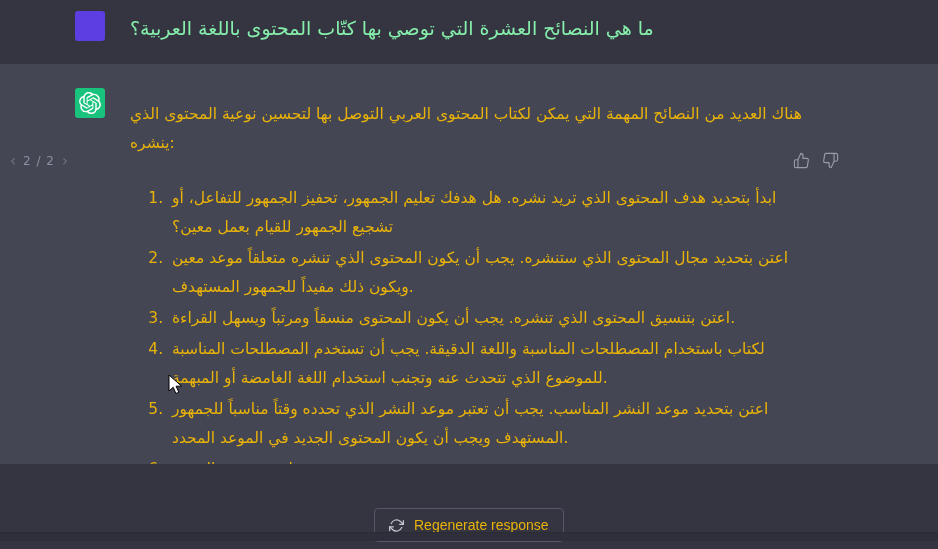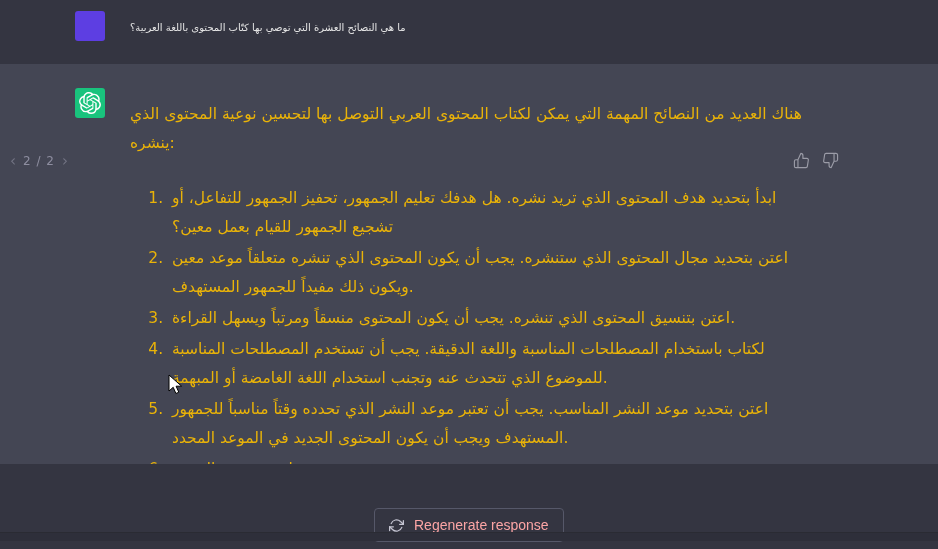--- a/index.html
+++ b/index.html
@@ -15,21 +15,21 @@
   .bottom-strip{height:8px;background:#2e2f3a;border-top:1px solid #2a2b33;}
 
   .avatar{position:absolute;width:30px;height:30px;border-radius:3px;}
   .avatar.user-avatar{left:75px;top:11px;background:#5d3ee2;}
   .avatar.bot-avatar{left:75px;top:24px;background:#19c37d;display:flex;align-items:center;justify-content:center;}
   .avatar.bot-avatar svg{width:22px;height:22px;fill:#ffffff;}
 
   .msg{
     position:absolute;left:130px;top:0;width:690px;
     direction:ltr;text-align:left;
-    color:#e5e5e5;font-size:10px;line-height:26px;
+    color:#86efac;font-size:19px;line-height:26px;
   }
   .user-row .msg{top:15px;}
   .assistant-row .msg{top:36px;color:#eab308;font-size:15.5px;line-height:29px;}
   .assistant-row .msg p{margin:0 0 26px 0;}
   .assistant-row .msg ol{margin:0;padding-left:30px;}
   .assistant-row .msg li{margin:2px 8px;padding-left:4px;}
 
   .pager{
     position:absolute;left:8px;top:90px;display:flex;align-items:center;gap:5px;
     color:#8e8ea0;font-size:12px;user-select:none;
@@ -46,21 +46,21 @@
   .msg-actions button{
     background:none;border:none;padding:0;margin:0;color:#9b9ca7;cursor:pointer;
   }
   .msg-actions svg{width:17px;height:17px;stroke:currentColor;fill:none;
     stroke-width:1.6;stroke-linecap:round;stroke-linejoin:round;}
 
   .regen-btn{
     position:absolute;left:374px;top:44px;
     display:flex;align-items:center;gap:10px;
     background:#343541;border:1px solid #565869;border-radius:4px;
-    color:#fca5a5;font-size:14px;font-family:"Liberation Sans","DejaVu Sans",sans-serif;
+    color:#eab308;font-size:14px;font-family:"Liberation Sans","DejaVu Sans",sans-serif;
     padding:8px 14px;cursor:pointer;
   }
   .regen-btn svg{width:15px;height:15px;stroke:#c5c5d2;fill:none;
     stroke-width:2;stroke-linecap:round;stroke-linejoin:round;}
 
   .cursor{position:absolute;left:168px;top:310px;width:15px;height:22px;z-index:10;pointer-events:none;}
 </style>
 </head>
 <body>
 

